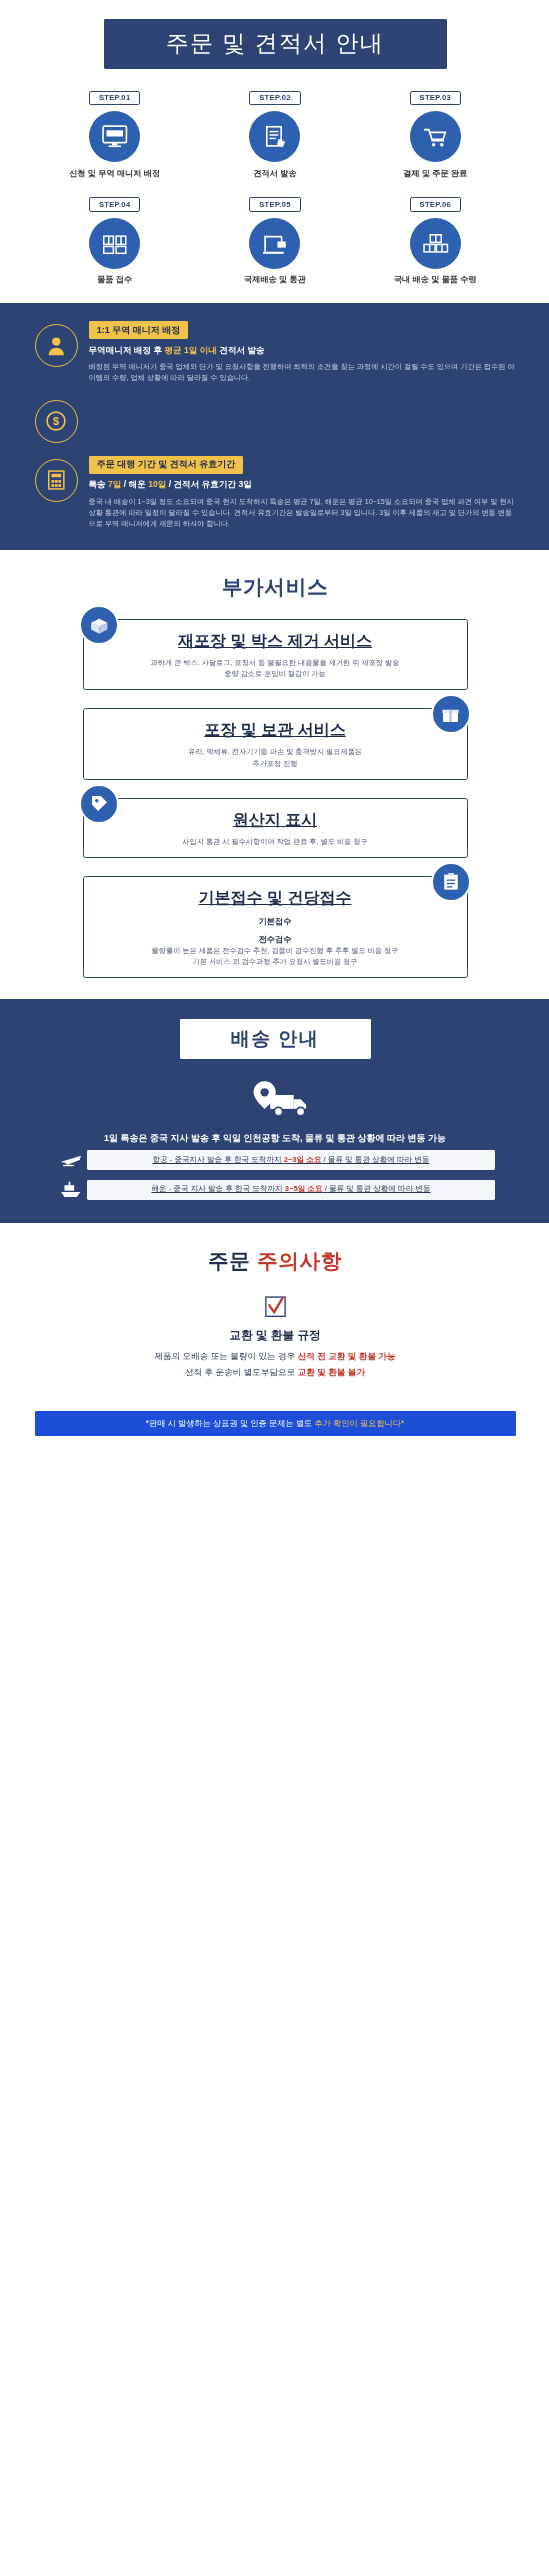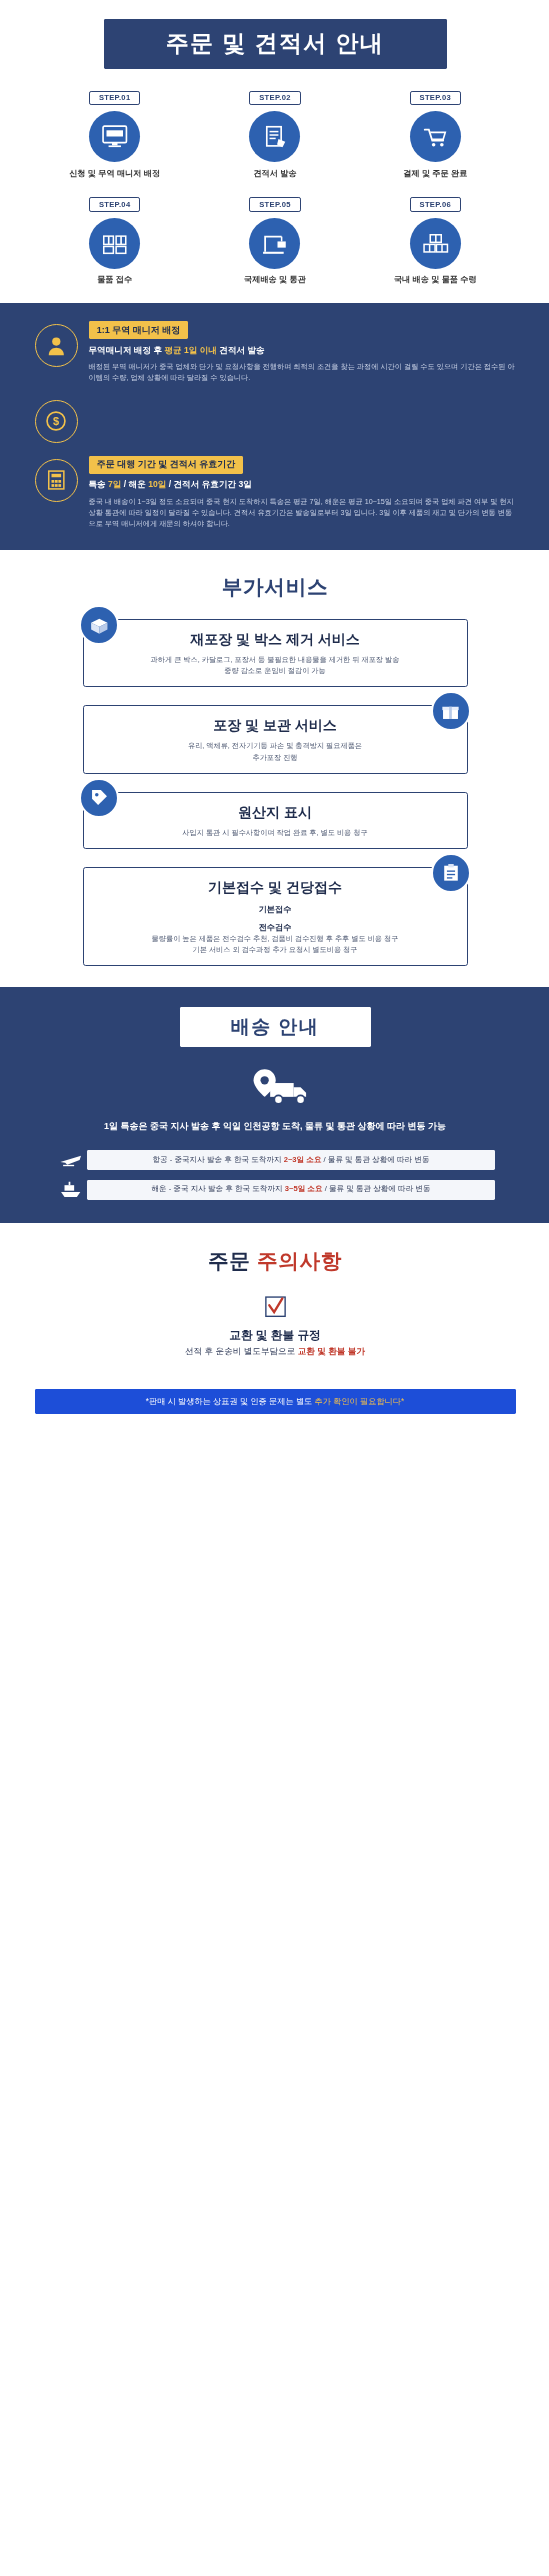--- a/index.html
+++ b/index.html
@@ -13,21 +13,21 @@
 
   
   .sec-order { background:#ffffff; padding: 19px 0 18px; }
   .title-bar {
     margin: 0 auto;
     width: 343px;
     background: #2d4373;
     color: #ffffff;
     text-align: center;
     font-size: 23px;
-    font-weight: bold;
+    font-weight: normal;
     letter-spacing: 1.4px;
     padding: 9px 0 10.3px;
     border-radius: 1.4px;
   }
   .steps-grid {
     margin: 20.6px auto 0;
     width: 481px;
     display: grid;
     grid-template-columns: repeat(3, 1fr);
     row-gap: 18px;
@@ -99,40 +99,40 @@
     position:absolute;
     top: -15px;
     width: 40px; height: 40px;
     border-radius: 50%;
     background:#2d61b0;
     display:flex; align-items:center; justify-content:center;
     border: 2.1px solid #ffffff;
   }
   .svc-badge.left { left: -4.1px; }
   .svc-badge.right { right: -4.1px; }
-  .svc-title { font-size: 14px; font-weight: bold; color:#1f2c4c; margin-bottom: 4.8px; }
+  .svc-title { font-size: 16px; font-weight: bold; color:#1f2c4c; margin-bottom: 4.8px; text-decoration: underline; }
   .svc-text { font-size: 7.2px; color:#4b5670; line-height: 1.6; }
   .svc-sub { font-size: 8.2px; font-weight:bold; color:#1f2c4c; margin-top: 6.9px; }
 
   
   .sec-ship { background:#2d4373; padding: 20.6px 0 23.4px; text-align:center; }
   .ship-title {
     margin: 0 auto;
     width: 191px;
     background:#ffffff;
     color:#2d4373;
     font-size: 19px;
     font-weight:bold;
     letter-spacing: 1.4px;
     padding: 6.2px 0 7.6px;
     border-radius: 1.4px;
   }
   .ship-icon { margin: 18px auto 9.6px; }
   .ship-lead { color:#ffffff; font-size: 9px; font-weight:bold; }
-  .ship-rows { width: 440px; margin: 17px auto 0; }
+  .ship-rows { width: 440px; margin: 5px auto 0; text-decoration: underline; }
   .ship-row { display:flex; align-items:center; margin-bottom: 9.6px; }
   .ship-row:last-child { margin-bottom: 0; }
   .ship-rowicon { flex:0 0 32px; display:flex; justify-content:center; }
   .ship-bar {
     flex:1;
     background:#f4f6fa;
     color:#2b3category;
     color:#2b3654;
     font-size: 7.6px;
     padding: 4.8px 6.9px 5.5px;
@@ -423,20 +423,23 @@
 
 
     <div class="c-block">
       <div class="check">
         <svg width="25" height="23.4" viewBox="0 0 36 34">
             <rect x="4" y="3" width="28" height="28" fill="none" stroke="#2d4373" stroke-width="2"></rect>
             <path d="M9 15 L16 25 L28 5" fill="none" stroke="#c0392b" stroke-width="3.4" stroke-linecap="round"></path>
           </svg>
       </div>
       <div class="c-head">교환 및 환불 규정</div>
+      <div class="c-text">
+        <span>제품의 오배송 또는 불량이 있는 경우 </span><em>선적 전 교환 및 환불 가능</em>
+      </div>
       <div class="c-text" style="margin-top:0">
         <span>선적 후 운송비 별도부담으로 </span><em>교환 및 환불 불가</em>
       </div>
     </div>
 
     <div class="notice-bar">
       <span>*판매 시 발생하는 상표권 및 인증 문제는 별도 </span><em>추가 확인이 필요합니다*</em>
     </div>
   </section>
 

